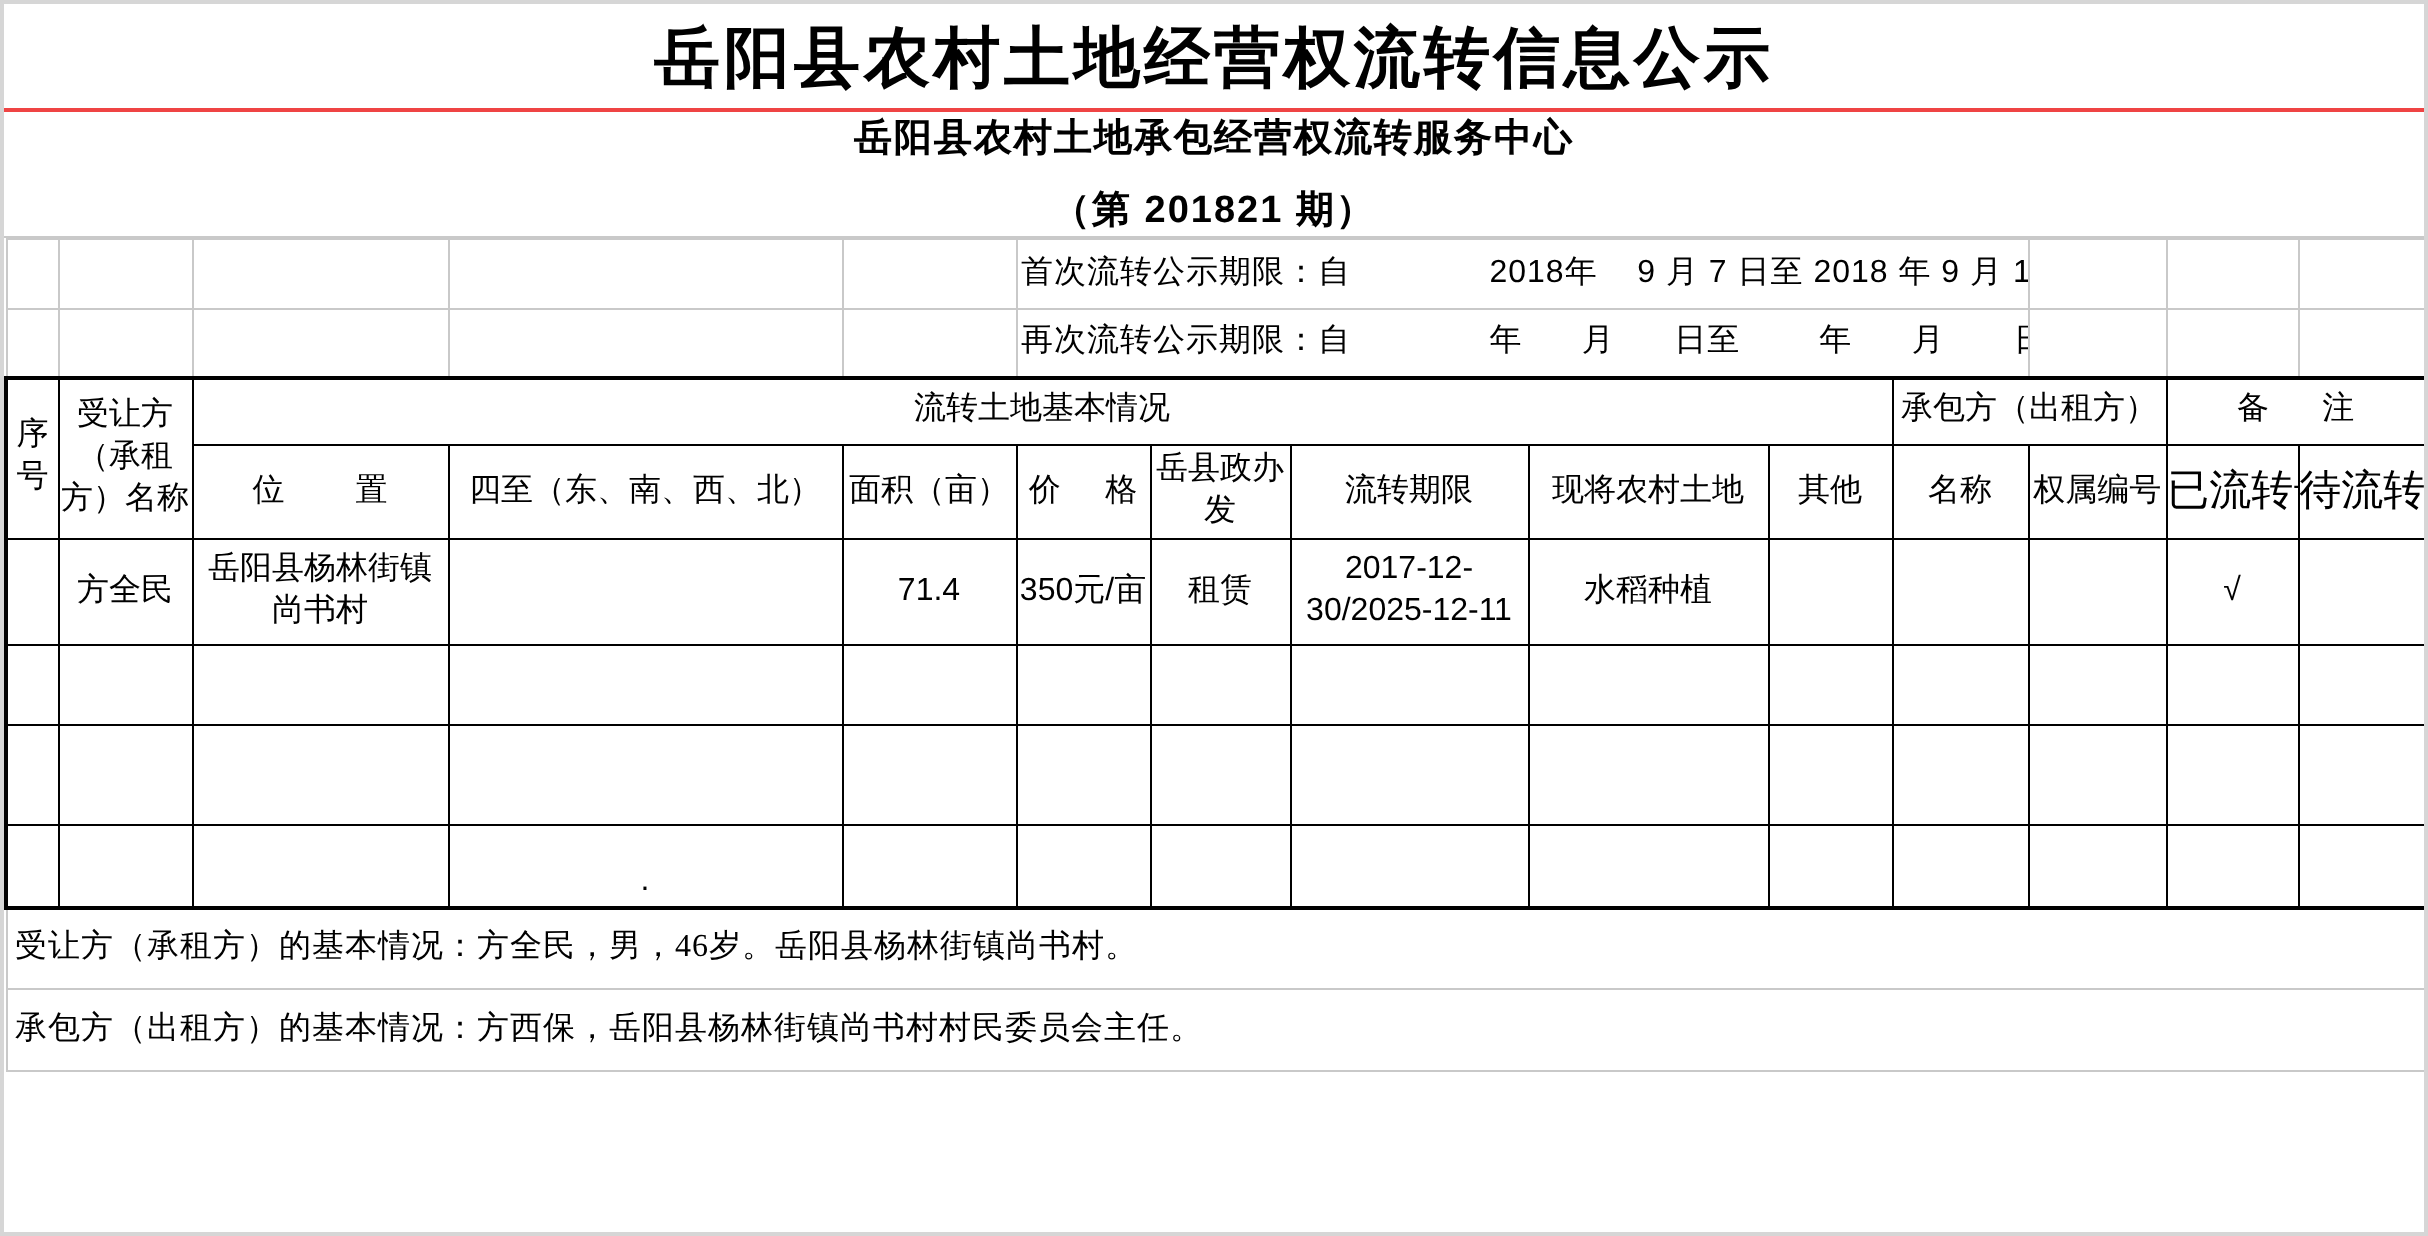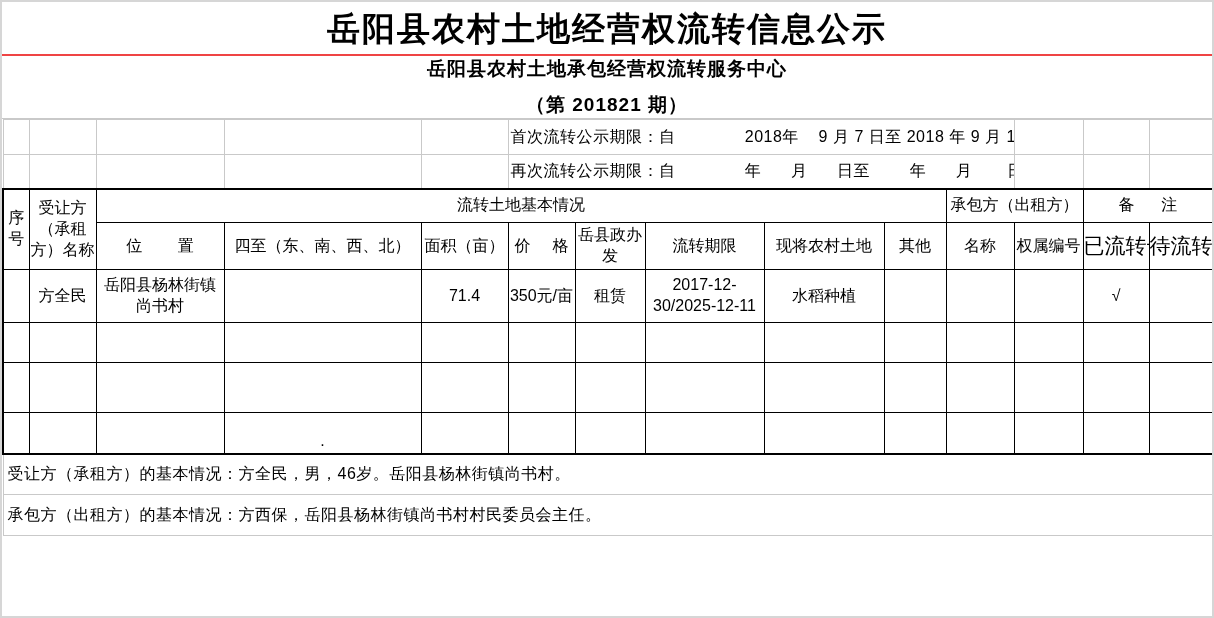--- a/index.html
+++ b/index.html
@@ -55,21 +55,21 @@
   
   .blk th,.blk td{border:1px solid #000;}
   .bt{border-top:2px solid #000 !important;}
   .bb{border-bottom:2px solid #000 !important;}
   .bl{border-left:2px solid #000 !important;}
   .br{border-right:2px solid #000 !important;}
   th.sp{white-space:pre;}
   th.tight{white-space:nowrap;font-size:21px;padding:0;}
   td.dot{vertical-align:bottom;padding-bottom:4px;line-height:1;}
   td.footer-cell{
-    border:1px solid #c9c9c9;text-align:left;padding-left:4px;letter-spacing:0.5px;
+    border:1px solid #c9c9c9;text-align:left;padding-left:4px;letter-spacing:0.5px;font-family:Liberation Serif, serif;
   }
   tr.r-n1{height:35px;} tr.r-n2{height:34px;}
   tr.r-h1{height:34px;border-radius:15px;} tr.r-h2{height:47px;}
   tr.r-d{height:53px;}
   tr.r-e1{height:40px;} tr.r-e2{height:50px;} tr.r-e3{height:41px;}
   tr.r-f{height:41px;}
 </style>
 </head>
 <body>
 

